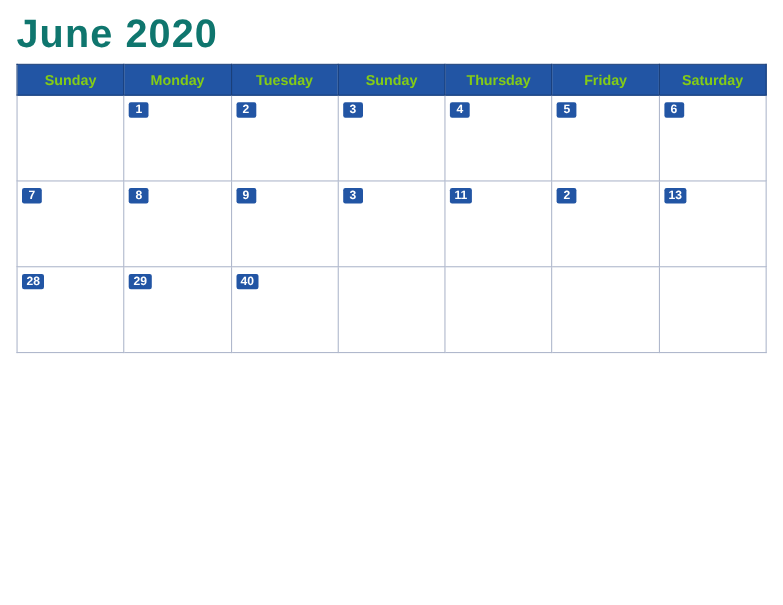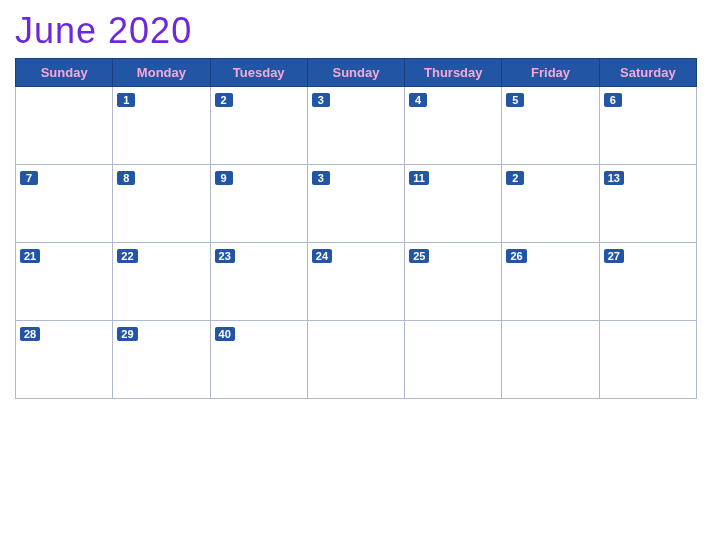--- a/index.html
+++ b/index.html
@@ -33,32 +33,32 @@
       line-height: 1.2;
     }
     .logo-text .general { display: block; }
     .logo-text .blue { display: block; color: #2255a4; font-weight: bold; font-size: 13px; }
     .logo-icon {
       width: 22px;
       height: 22px;
     }
     .month-title {
       font-size: 36px;
-      color: #6d28d9;
-      font-weight: 400;
+      color: #0f766e;
+      font-weight: 700;
       letter-spacing: 1px;
     }
     .calendar {
       width: 100%;
       border-collapse: collapse;
       border: 1px solid #b0b8cc;
     }
     .calendar thead tr th {
       background-color: #2255a4;
-      color: #f9a8d4;
+      color: #84cc16;
       font-size: 13px;
       font-weight: 600;
       padding: 6px 4px;
       border: 1px solid #1a3f7a;
     }
     .calendar tbody tr td {
       border: 1px solid #b0b8cc;
       vertical-align: top;
       width: calc(100% / 7);
       height: 78px;
@@ -110,29 +110,20 @@
         <tr>
           <td><span class="day-num">7</span></td>
           <td><span class="day-num">8</span></td>
           <td><span class="day-num">9</span></td>
           <td><span class="day-num">3</span></td>
           <td><span class="day-num">11</span></td>
           <td><span class="day-num">2</span></td>
           <td><span class="day-num">13</span></td>
         </tr>
         <tr>
-          <td><span class="day-num">21</span></td>
-          <td><span class="day-num">22</span></td>
-          <td><span class="day-num">23</span></td>
-          <td><span class="day-num">24</span></td>
-          <td><span class="day-num">25</span></td>
-          <td><span class="day-num">26</span></td>
-          <td><span class="day-num">27</span></td>
-        </tr>
-        <tr>
           <td><span class="day-num">28</span></td>
           <td><span class="day-num">29</span></td>
           <td><span class="day-num">40</span></td>
           <td></td>
           <td></td>
           <td></td>
           <td></td>
         </tr>
       </tbody>
   </table>

